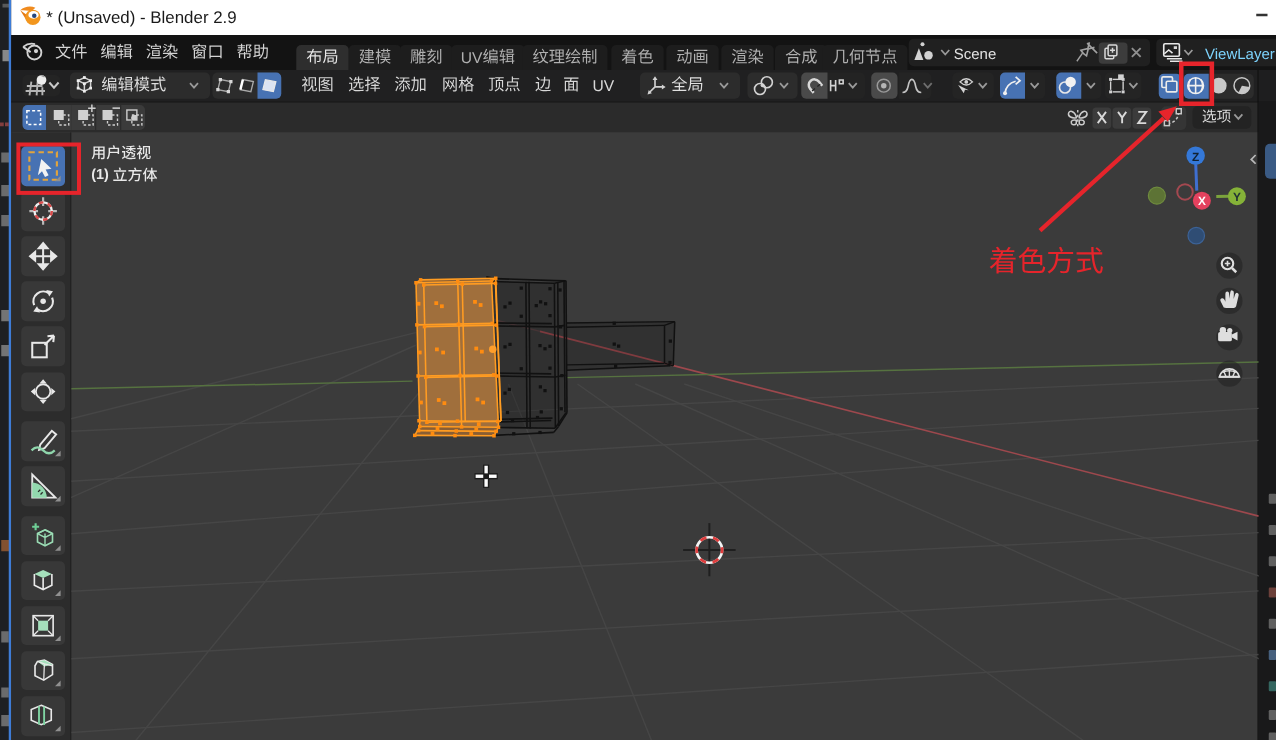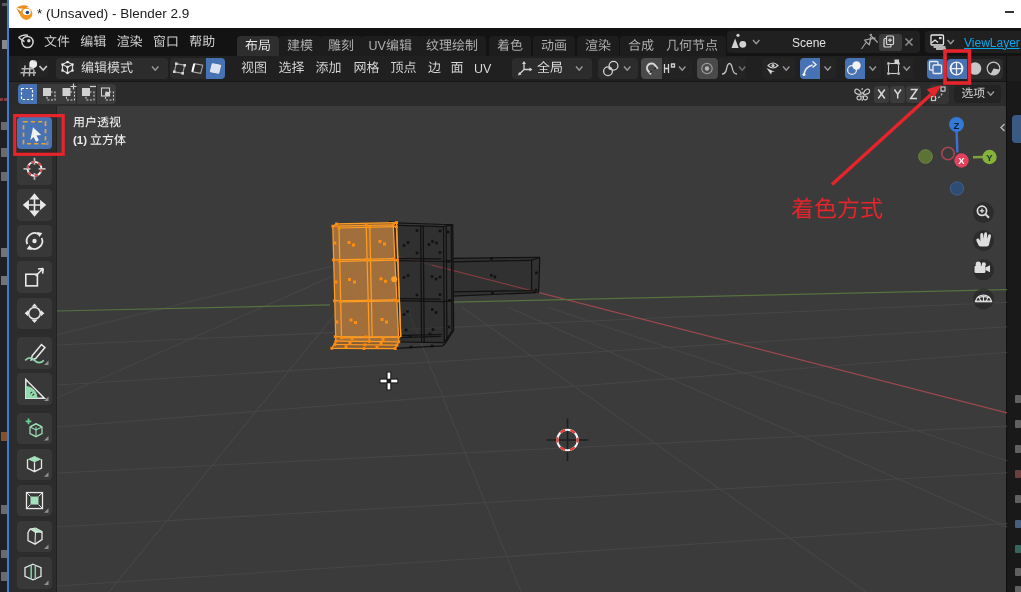--- a/index.html
+++ b/index.html
@@ -28,24 +28,24 @@
 <div style="position:absolute;left:320.0px;top:35.5px;width:42.0px;height:20.5px;background:#1d1d1d;border-radius:4px 4px 0 0;"></div>
 <div style="position:absolute;left:360.5px;top:35.5px;width:59px;height:20.5px;background:#1d1d1d;border-radius:4px 4px 0 0;"></div>
 <div style="position:absolute;left:368.5px;top:39px;white-space:nowrap;font:12.5px Liberation Sans,sans-serif;color:#b0b0b0;">UV</div>
 <div style="position:absolute;left:418.0px;top:35.5px;width:68.0px;height:20.5px;background:#1d1d1d;border-radius:4px 4px 0 0;"></div>
 <div style="position:absolute;left:489.0px;top:35.5px;width:42.0px;height:20.5px;background:#1d1d1d;border-radius:4px 4px 0 0;"></div>
 <div style="position:absolute;left:533.0px;top:35.5px;width:42.0px;height:20.5px;background:#1d1d1d;border-radius:4px 4px 0 0;"></div>
 <div style="position:absolute;left:577.0px;top:35.5px;width:42.0px;height:20.5px;background:#1d1d1d;border-radius:4px 4px 0 0;"></div>
 <div style="position:absolute;left:620.0px;top:35.5px;width:42.0px;height:20.5px;background:#1d1d1d;border-radius:4px 4px 0 0;"></div>
 <div style="position:absolute;left:658.0px;top:35.5px;width:68.0px;height:20.5px;background:#1d1d1d;border-radius:4px 4px 0 0;"></div>
 <div style="position:absolute;left:727px;top:31px;width:193px;height:22px;background:#202020;border-radius:4px;"></div>
-<div style="position:absolute;left:792px;top:35.5px;white-space:nowrap;font:12px Liberation Sans,sans-serif;color:#e2e2e2;">Scene</div>
+<div style="position:absolute;left:763px;top:35.5px;white-space:nowrap;font:12px Liberation Sans,sans-serif;color:#e2e2e2;">Scene</div>
 <div style="position:absolute;left:879px;top:33.5px;width:23px;height:17px;background:#3c3c3c;border-radius:3px;"></div>
 <div style="position:absolute;left:925px;top:31px;width:96px;height:22px;background:#202020;border-radius:4px 0 0 4px;"></div>
-<div style="position:absolute;left:964px;top:35.5px;white-space:nowrap;font:12px Liberation Sans,sans-serif;color:#0ea5e9;text-decoration:underline;">ViewLayer</div>
+<div style="position:absolute;left:964px;top:35.5px;white-space:nowrap;font:12px Liberation Sans,sans-serif;color:#7dd3fc;">ViewLayer</div>
 <div style="position:absolute;left:9.2px;top:56px;width:997.8px;height:25px;background:#202021;"></div>
 <div style="position:absolute;left:18px;top:59.5px;width:30px;height:17.5px;background:#242424;border-radius:4px;"></div>
 <div style="position:absolute;left:56px;top:58px;width:112px;height:21px;background:#2c2c2c;border-radius:4px;"></div>
 <div style="position:absolute;left:170px;top:58px;width:55px;height:21px;background:#2c2c2c;border-radius:4px;"></div>
 <div style="position:absolute;left:206px;top:58px;width:19px;height:21px;background:#4772b3;border-radius:0 4px 4px 0;"></div>
 <div style="position:absolute;left:474px;top:61.5px;white-space:nowrap;font:12.5px Liberation Sans,sans-serif;color:#d8d8d8;">UV</div>
 <div style="position:absolute;left:512px;top:58px;width:80px;height:21px;background:#2c2c2c;border-radius:4px;"></div>
 <div style="position:absolute;left:598px;top:58px;width:40px;height:21px;background:#2c2c2c;border-radius:4px;"></div>
 <div style="position:absolute;left:641px;top:58px;width:51px;height:21px;background:#232323;border-radius:4px;"></div>
 <div style="position:absolute;left:641px;top:58px;width:21px;height:21px;background:#4a4a4a;border-radius:4px 0 0 4px;"></div>

